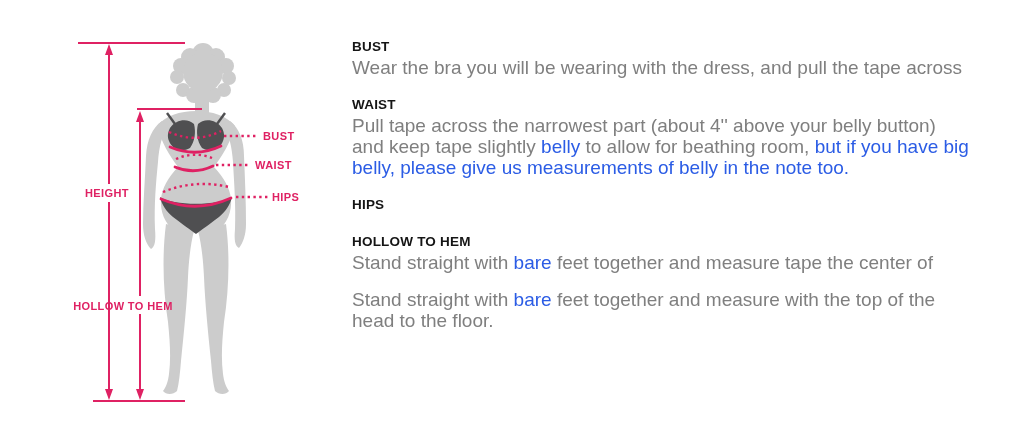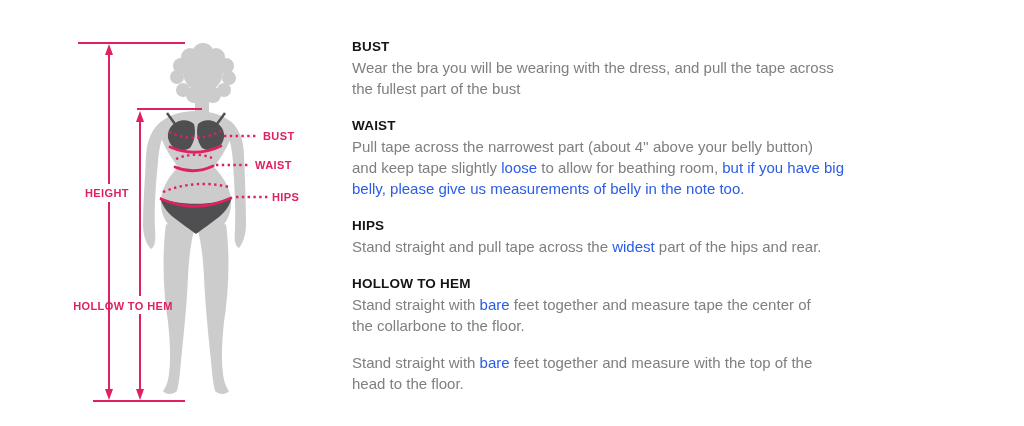--- a/index.html
+++ b/index.html
@@ -20,21 +20,21 @@
     fill:var(--accent-pink,#df2163); font-weight:bold; font-size:11px;
     letter-spacing:0.4px; font-family:"Liberation Sans", sans-serif;
   }
   .instructions { position:absolute; left:352px; top:36px; width:560px; }
   .section { margin-bottom:16px; }
   .heading {
     font-weight:bold; font-size:13.5px; line-height:21px;
     color:var(--heading-black,#151515); letter-spacing:0.2px; white-space:nowrap;
   }
   .line {
-    font-size:15px; line-height:21px; color:var(--body-text-gray,#7f7f7f);
+    font-size:19px; line-height:21px; color:var(--body-text-gray,#7f7f7f);
     white-space:nowrap;
   }
   .hl { color:var(--highlight-blue,#2b5ce5); }
 </style>
 </head>
 <body>
 
 <div class="diagram">
   <svg width="340" height="426" viewBox="0 0 340 426">
 
@@ -136,34 +136,31 @@
     <text class="diag-label" x="263" y="140">BUST</text>
     <text class="diag-label" x="255" y="169">WAIST</text>
     <text class="diag-label" x="272" y="201">HIPS</text>
   </svg>
 </div>
 
 <div class="instructions" id="instructions">
     <div class="section">
       <div class="heading">BUST</div>
       <div class="line"><span>Wear the bra you will be wearing with the dress, and pull the tape across</span></div>
-      <div class="line"><span>the fullest part of the bust</span></div>
     </div>
     <div class="section">
       <div class="heading">WAIST</div>
       <div class="line"><span>Pull tape across the narrowest part (about 4'' above your belly button)</span></div>
-      <div class="line"><span>and keep tape slightly </span><span class="hl">loose</span><span> to allow for beathing room, </span><span class="hl">but if you have big</span></div>
+      <div class="line"><span>and keep tape slightly </span><span class="hl">belly</span><span> to allow for beathing room, </span><span class="hl">but if you have big</span></div>
       <div class="line"><span class="hl">belly, please give us measurements of belly in the note too.</span></div>
     </div>
     <div class="section">
       <div class="heading">HIPS</div>
-      <div class="line"><span>Stand straight and pull tape across the </span><span class="hl">widest</span><span> part of the hips and rear.</span></div>
     </div>
     <div class="section">
       <div class="heading">HOLLOW TO HEM</div>
       <div class="line"><span>Stand straight with </span><span class="hl">bare</span><span> feet together and measure tape the center of</span></div>
-      <div class="line"><span>the collarbone to the floor.</span></div>
     </div>
     <div class="section">
       <div class="line"><span>Stand straight with </span><span class="hl">bare</span><span> feet together and measure with the top of the</span></div>
       <div class="line"><span>head to the floor.</span></div>
     </div>
   </div>
 
 </body></html>

